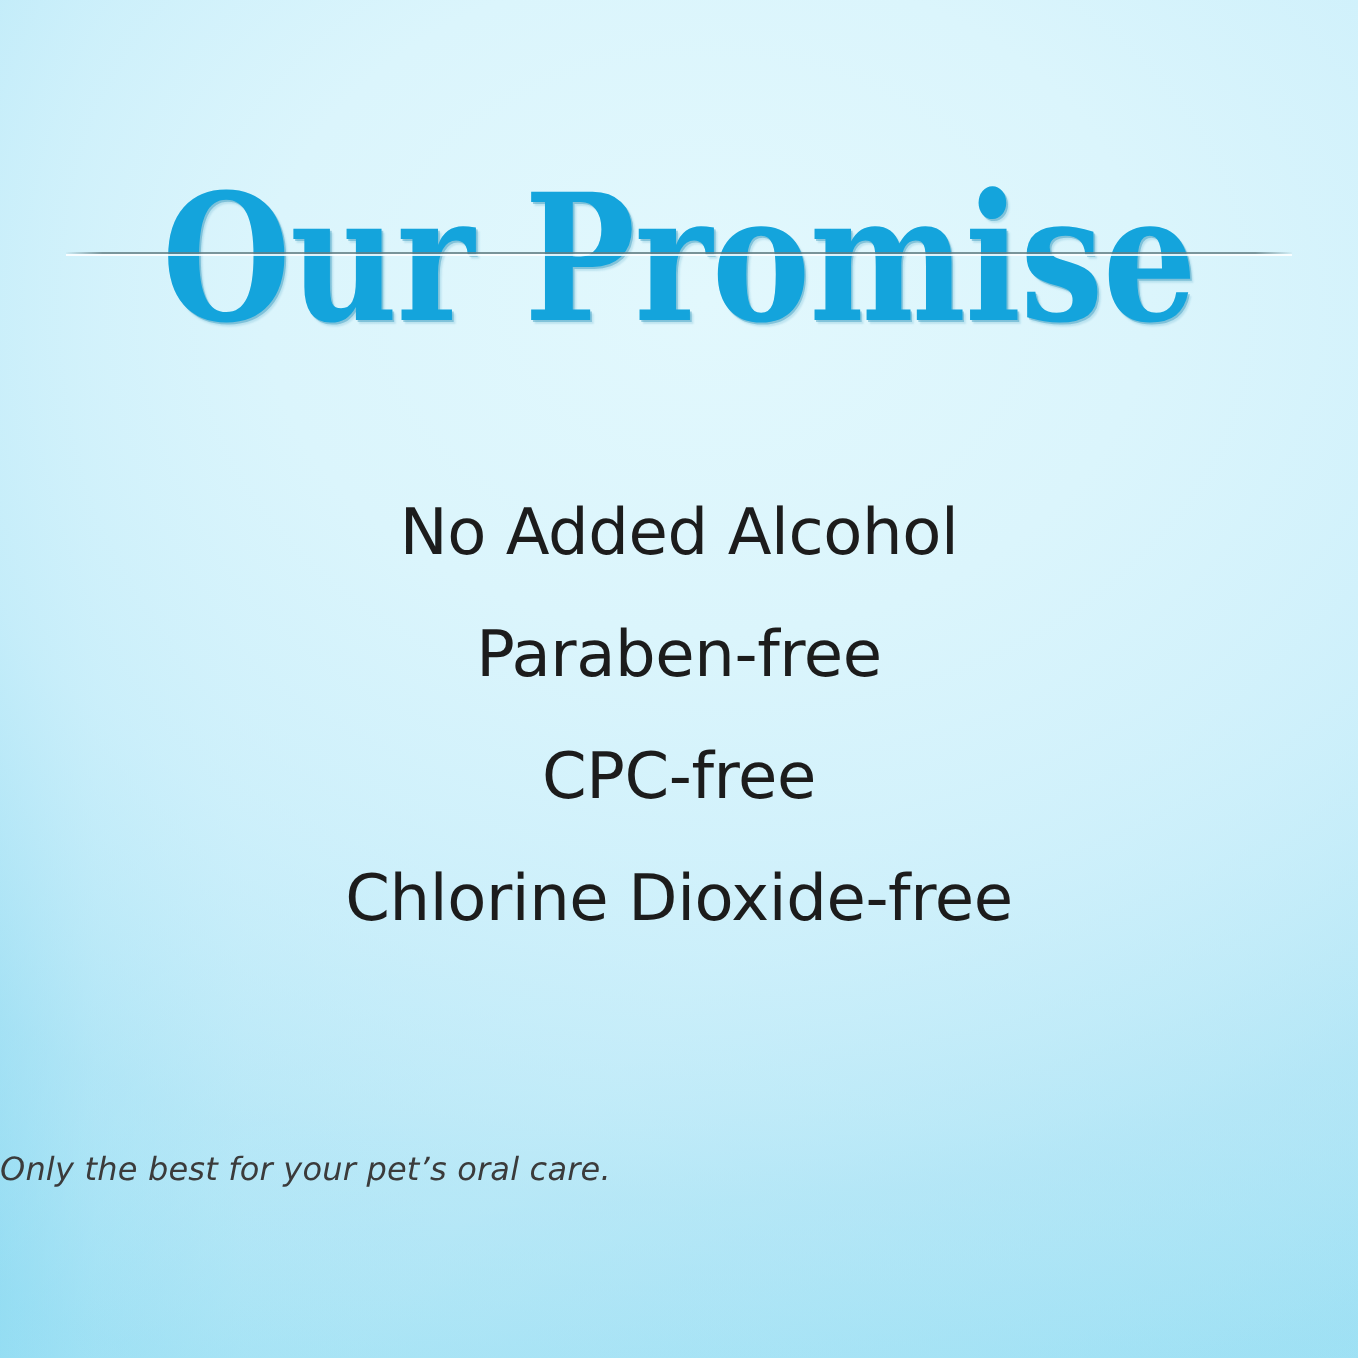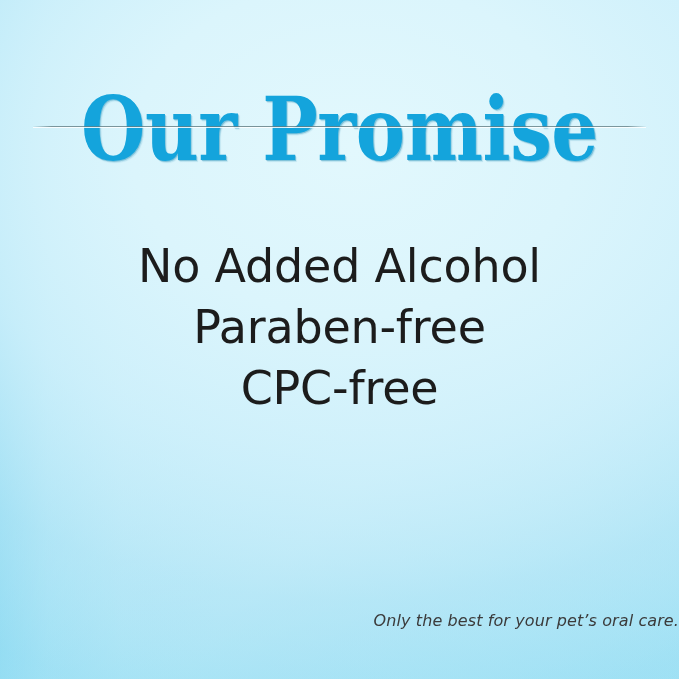--- a/index.html
+++ b/index.html
@@ -97,34 +97,34 @@
     width: 679px;
     margin: 0;
     padding: 0;
     list-style: none;
     text-align: center;
   }
 
   .claim-item {
     font-family: "DejaVu Sans", "Liberation Sans", sans-serif;
     font-weight: 400;
-    font-size: 46px;
+    font-size: 32px;
     line-height: 61px;
     color: #1c1c1c;
     white-space: nowrap;
     letter-spacing: -0.2px;
   }
 
   
   #promise-footer {
     position: absolute;
-    top: 610px;
+    top: 574px;
     left: 0;
     width: 679px;
-    text-align: right;
+    text-align: left;
   }
 
   #footer-tagline {
     font-family: "DejaVu Sans", "Liberation Sans", sans-serif;
     font-style: italic;
     font-weight: 400;
     font-size: 16px;
     line-height: 22px;
     color: #3b3b3b;
     letter-spacing: 0.1px;
@@ -138,19 +138,20 @@
 
   <div id="promise-header">
     <h1 id="page-title">Our Promise</h1>
     <div id="title-divider"></div>
   </div>
 
   <ul id="claims-list">
     <li class="claim-item">No Added Alcohol</li>
     <li class="claim-item">Paraben-free</li>
     <li class="claim-item">CPC-free</li>
+    <li class="claim-item">Chlorine Dioxide-free</li>
   </ul>
 
   <div id="promise-footer">
     <div id="footer-tagline">Only the best for your pet’s oral care.</div>
   </div>
 
 </div>
 
 </body></html>

